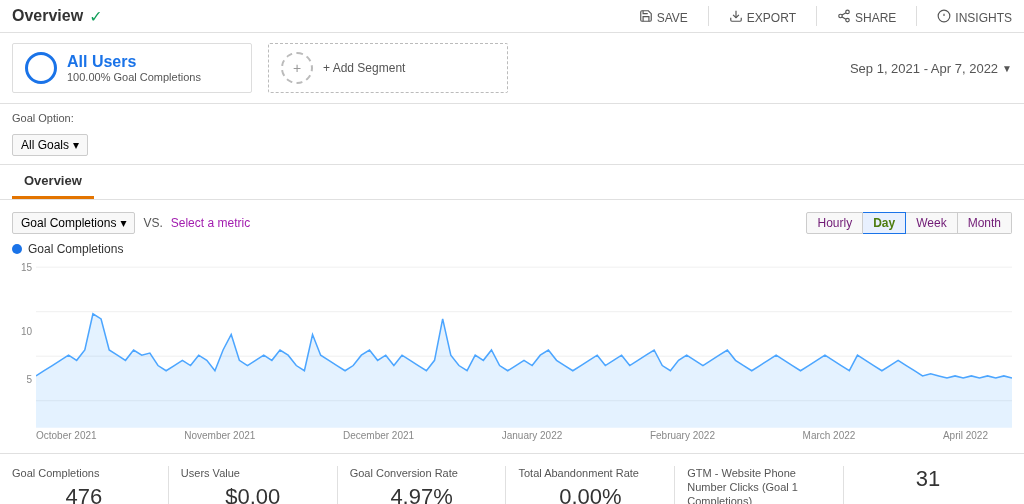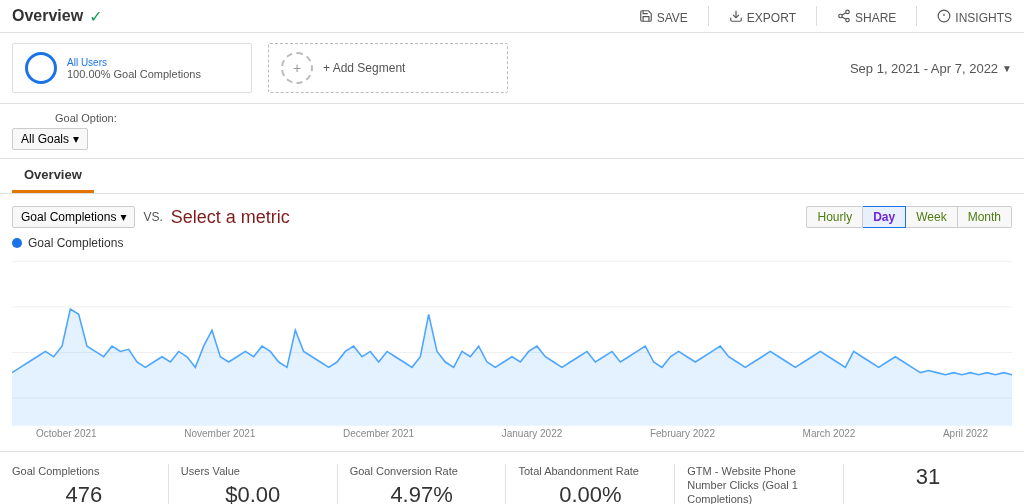--- a/index.html
+++ b/index.html
@@ -35,21 +35,21 @@
     .segment-box {
       display: flex; align-items: center; gap: 10px;
       border: 1px solid #ddd; border-radius: 2px;
       padding: 8px 12px; min-width: 240px;
     }
     .segment-circle {
       width: 32px; height: 32px; border-radius: 50%;
       border: 3px solid #1a73e8;
     }
     .segment-info { display: flex; flex-direction: column; }
-    .segment-name { font-size: 10px; font-weight: normal; color: #1a73e8; }
+    .segment-name { font-size: 16px; font-weight: bold; color: #1a73e8; }
     .segment-sub { font-size: 11px; color: #555; }
     .add-segment-box {
       display: flex; align-items: center; gap: 10px;
       border: 1px dashed #bbb; border-radius: 2px;
       padding: 8px 12px; min-width: 240px; cursor: pointer; color: #555;
     }
     .add-segment-circle {
       width: 32px; height: 32px; border-radius: 50%;
       border: 2px dashed #bbb; display: flex; align-items: center; justify-content: center;
       color: #999; font-size: 14px;
@@ -58,25 +58,25 @@
       margin-left: auto; font-size: 13px; color: #555;
       display: flex; align-items: center; gap: 4px; cursor: pointer;
     }
     .date-range-arrow { color: #555; font-size: 10px; }
 
     
     .goal-option-bar {
       padding: 8px 12px;
       border-bottom: 1px solid #e0e0e0;
     }
-    .goal-label { font-size: 11px; color: #555; margin-bottom: 4px; margin-left: 43px; }
+    .goal-label { font-size: 11px; color: #555; margin-bottom: 4px; }
     .goal-select-btn {
       display: inline-flex; align-items: center; gap: 4px;
       border: 1px solid #ccc; border-radius: 2px; padding: 3px 8px;
-      font-size: 12px; cursor: pointer; background: #f8f8f8;
+      font-size: 12px; cursor: pointer; background: #f8f8f8; margin-top: 6px;
     }
 
     
     .tabs-bar {
       padding: 0 12px;
       border-bottom: 1px solid #e0e0e0;
     }
     .tab {
       display: inline-block; padding: 8px 12px;
       font-size: 13px; color: #555; cursor: pointer;
@@ -93,30 +93,30 @@
       display: flex; align-items: center; justify-content: space-between;
       margin-bottom: 8px;
     }
     .chart-controls-left { display: flex; align-items: center; gap: 8px; }
     .metric-btn {
       display: inline-flex; align-items: center; gap: 4px;
       border: 1px solid #ccc; border-radius: 2px; padding: 3px 8px;
       font-size: 12px; cursor: pointer; background: #f8f8f8;
     }
     .vs-label { font-size: 12px; color: #555; }
-    .select-metric { font-size: 18px; color: #7f1d1d; cursor: pointer; }
+    .select-metric { font-size: 12px; color: #a21caf; cursor: pointer; }
     .time-btns { display: flex; align-items: center; gap: 0; }
     .time-btn {
       padding: 3px 10px; font-size: 12px; border: 1px solid #ccc;
-      cursor: pointer; background: #f8f8f8; color: #4d7c0f;
+      cursor: pointer; background: #f8f8f8; color: #701a75;
     }
     .time-btn:first-child { border-radius: 2px 0 0 2px; }
     .time-btn:last-child { border-radius: 0 2px 2px 0; }
     .time-btn + .time-btn { border-left: none; }
-    .time-btn.active { background: #e8f0fe; color: #6d28d9; font-weight: bold; border-color: #1a73e8; }
+    .time-btn.active { background: #e8f0fe; color: #4d7c0f; font-weight: bold; border-color: #1a73e8; }
 
     .chart-legend { display: flex; align-items: center; gap: 6px; margin-bottom: 6px; }
     .legend-dot { width: 10px; height: 10px; border-radius: 50%; background: #1a73e8; }
     .legend-label { font-size: 12px; color: #333; }
     .chart-svg { width: 100%; height: 100%; }
 
     .chart-y-labels {
       position: absolute; left: 0; top: 0; height: 100%;
       display: flex; flex-direction: column; justify-content: space-between;
       padding: 2px 0; pointer-events: none;
@@ -249,20 +249,25 @@
       <button class="time-btn">Month</button>
     </div>
   </div>
 
   <div class="chart-legend">
     <div class="legend-dot"></div>
     <span class="legend-label">Goal Completions</span>
   </div>
 
   <div style="display:flex; width:100%;">
+    <div class="chart-y-labels" style="position:relative;width:24px;height:160px;">
+      <span class="y-label" style="position:absolute;top:0;left:0;">15</span>
+      <span class="y-label" style="position:absolute;top:40%;left:0;">10</span>
+      <span class="y-label" style="position:absolute;top:70%;left:0;">5</span>
+    </div>
     <div style="flex:1; position:relative;">
       <svg class="chart-svg" viewBox="0 0 960 160" preserveAspectRatio="none">
 
         <line x1="0" y1="5" x2="960" y2="5" stroke="#e0e0e0" stroke-width="0.5"></line>
         <line x1="0" y1="48" x2="960" y2="48" stroke="#e0e0e0" stroke-width="0.5"></line>
         <line x1="0" y1="91" x2="960" y2="91" stroke="#e0e0e0" stroke-width="0.5"></line>
         <line x1="0" y1="134" x2="960" y2="134" stroke="#e0e0e0" stroke-width="0.5"></line>
 
         <polyline fill="none" stroke="#4da6ff" stroke-width="1.5" points="
             0,110 8,105 16,100 24,95 32,90 40,95 48,85 56,50 64,55 72,85 80,90 88,95 96,85 104,90 112,88 120,100 128,105 136,100 144,95 152,100 160,90 168,95 176,105 184,85 192,70 200,95 208,100 216,95 224,90 232,95 240,85 248,90 256,100 264,105 272,70 280,90 288,95 296,100 304,105 312,100 320,90 328,85 336,95 344,90 352,100 360,90 368,95 376,100 384,105 392,95 400,55 408,90 416,100 424,105 432,90 440,95 448,85 456,100 464,105 472,100 480,95 488,100 496,90 504,85 512,95 520,100 528,105 536,100 544,95 552,90 560,100 568,95 576,90 584,100 592,95 600,90 608,85 616,100 624,105 632,95 640,90 648,95 656,100 664,95 672,90 680,85 688,95 696,100 704,105 712,100 720,95 728,90 736,95 744,100 752,105 760,100 768,95 776,90 784,95 792,100 800,105 808,90 816,95 824,100 832,105 840,100 848,95 856,100 864,105 872,110 880,108 888,110 896,112 904,110 912,112 920,110 928,112 936,110 944,112 952,110 960,112

